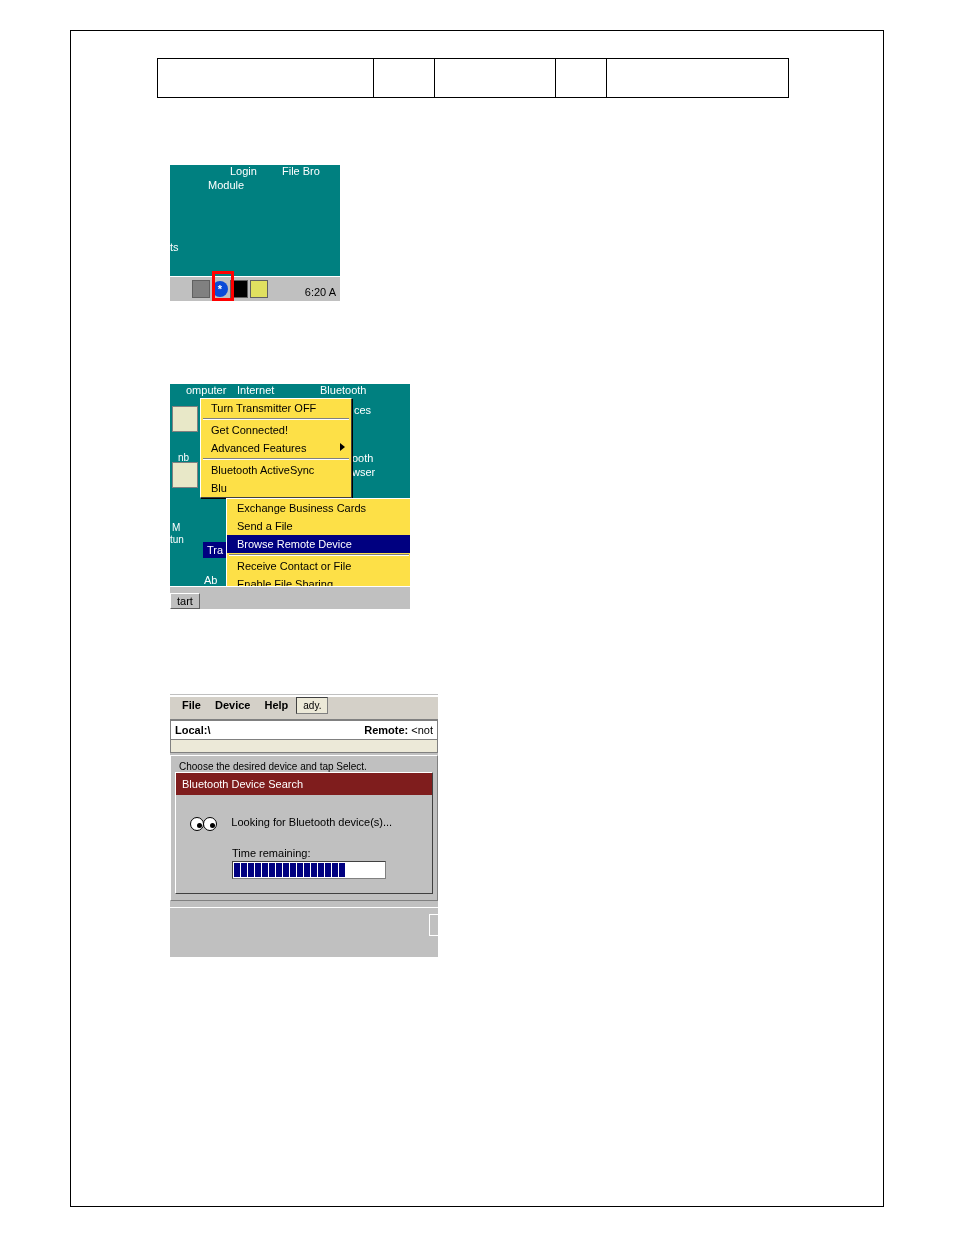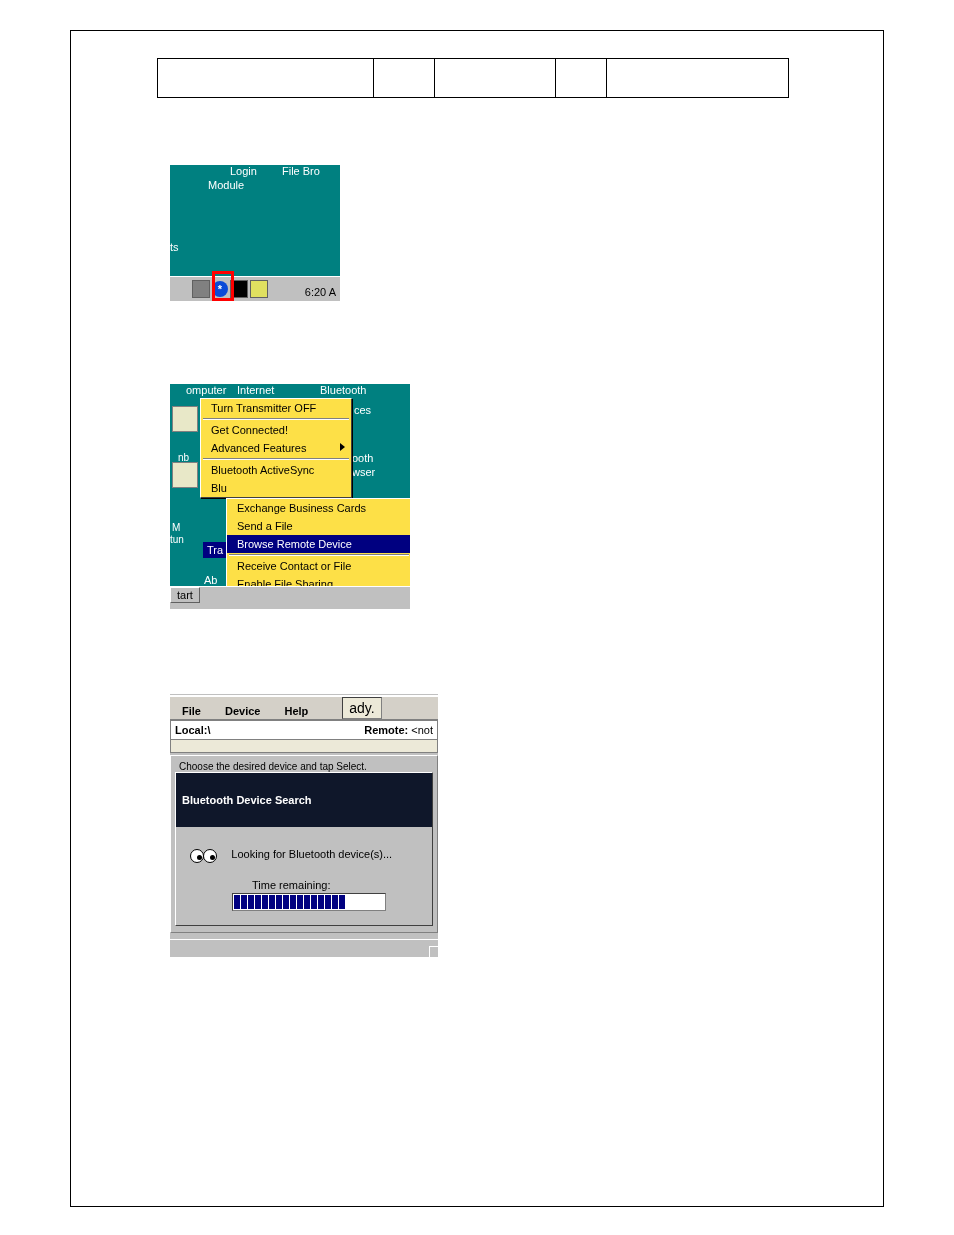--- a/index.html
+++ b/index.html
@@ -21,53 +21,53 @@
   .shot1 .tray-icon{width:16px;height:16px;background:#808080;border:1px solid #606060}
   .shot1 .bt-icon{width:16px;height:16px;background:#0a4ad8;border-radius:50%;display:flex;align-items:center;justify-content:center;color:#fff;font-size:11px;font-weight:bold}
   .shot1 .redbox{position:absolute;left:42px;bottom:0;width:22px;height:30px;border:3px solid red;box-sizing:border-box}
   .shot1 .clock{position:absolute;right:4px;bottom:3px;font-size:11px;color:#000;font-family:Tahoma,sans-serif}
 
   
   .shot2{position:absolute;left:170px;top:384px;width:240px;height:225px;background:#008080;overflow:hidden;font-family:Tahoma,sans-serif}
   .shot2 .desk-txt{position:absolute;color:#fff;font-size:11px}
   .shot2 .dt1{left:16px;top:0}.shot2 .dt2{left:67px;top:0}.shot2 .dt3{left:150px;top:0}
   .shot2 .dt4{left:182px;top:68px}.shot2 .dt5{left:182px;top:82px}
-  .shot2 .start-row{position:absolute;left:0;bottom:0;height:22px;right:0;background:#c0c0c0;border-top:1px solid #fff;display:flex;align-items:flex-start}
+  .shot2 .start-row{position:absolute;left:0;bottom:0;height:22px;right:0;background:#c0c0c0;border-top:1px solid #fff;display:flex;align-items:flex-end}
   .shot2 .start-btn{display:inline-block;border:1px solid #fff;border-right-color:#606060;border-bottom-color:#606060;background:#c0c0c0;padding:1px 6px;font-size:11px;color:#000}
   .shot2 .leftstrip{position:absolute;left:0;top:16px;width:28px;bottom:22px}
   .shot2 .ls-icon{width:24px;height:24px;background:#e8e8c8;margin:6px 2px;border:1px solid #808080}
   .shot2 .ls-lbl{color:#fff;font-size:10px;position:absolute}
   .menu{position:absolute;background:#fde047;border:1px solid #fff;border-right-color:#404040;border-bottom-color:#404040;box-shadow:1px 1px 0 #000}
   .menu .mi{padding:3px 22px 3px 10px;font-size:11px;color:#000;white-space:nowrap;position:relative}
   .menu .mi.hi{background:#000080;color:#fff}
   .menu .sep{height:0;border-top:1px solid #808080;border-bottom:1px solid #fff;margin:1px 2px}
   .menu .arrow{position:absolute;right:6px;top:4px;width:0;height:0;border-top:4px solid transparent;border-bottom:4px solid transparent;border-left:5px solid #000}
   .shot2 .menu1{left:30px;top:14px;width:150px}
   .shot2 .menu2{left:56px;top:114px;width:184px}
 
   
   .shot3{position:absolute;left:170px;top:694px;width:268px;height:262px;background:#c0c0c0;font-family:Tahoma,sans-serif;overflow:hidden;border-top:1px solid #c0c0c0}
-  .shot3 .menubar{height:22px;background:#d4d0c8;border-top:2px solid #fff;border-bottom:1px solid #808080;display:flex;align-items:flex-end;padding-left:6px;gap:12px;font-size:11px}
+  .shot3 .menubar{height:22px;background:#d4d0c8;border-top:2px solid #fff;border-bottom:1px solid #808080;display:flex;align-items:flex-start;padding-left:6px;gap:2px;font-size:11px}
   .shot3 .menubar span{padding:2px 6px}
   .shot3 .menubar b{font-weight:bold}
-  .shot3 .toolfield{display:inline-block;background:#ece9d8;border:1px solid #808080;border-top-color:#404040;border-left-color:#404040;padding:1px 6px;font-size:14px;margin-left:16px}
+  .shot3 .toolfield{display:inline-block;background:#ece9d8;border:1px solid #808080;border-top-color:#404040;border-left-color:#404040;padding:1px 6px;font-size:10px;margin-left:0}
   .shot3 .row2{height:18px;background:#fff;border:1px solid #808080;display:flex;align-items:center;font-size:11px;padding:0 4px;justify-content:space-between}
   .shot3 .row3{height:12px;background:#ece9d8;border:1px solid #808080;border-top:none}
   .shot3 .panel{margin-top:2px;border:1px solid #808080;border-left-color:#fff;border-top-color:#fff;padding:0 0 6px 0;background:#c0c0c0}
   .shot3 .panel-title{background:#c0c0c0;font-weight:bold;font-size:12px;padding:4px 6px;border-bottom:1px solid #808080}
   .shot3 .panel-sub{font-size:10px;padding:5px 8px 0 8px;color:#000}
   .shot3 .dlg{margin:0 4px 0 4px;border:1px solid #fff;border-right-color:#404040;border-bottom-color:#404040;background:#c0c0c0}
-  .shot3 .dlg-title{background:#0f172a;color:#fff;font-weight:bold;font-size:11px;padding:21px 6px}
+  .shot3 .dlg-title{background:#7f1d1d;color:#fff;font-weight:normal;font-size:11px;padding:5px 6px}
   .shot3 .dlg-body{padding:20px 10px 14px 14px}
   .shot3 .eyes{display:inline-block;vertical-align:top;width:28px;height:18px;margin-right:10px;position:relative}
   .shot3 .eye{position:absolute;width:12px;height:12px;border:1px solid #000;border-radius:50%;background:#fff}
   .shot3 .eye.l{left:0;top:2px}.shot3 .eye.r{left:13px;top:2px}
   .shot3 .pupil{position:absolute;width:5px;height:5px;background:#000;border-radius:50%;right:1px;top:5px}
   .shot3 .looking{display:inline-block;font-size:11px;color:#000}
-  .shot3 .timer{margin-left:62px;margin-top:14px;font-size:11px}
+  .shot3 .timer{margin-left:42px;margin-top:14px;font-size:11px}
   .shot3 .prog{margin-left:42px;margin-top:2px;width:150px;height:14px;border:1px solid #808080;border-top-color:#404040;border-left-color:#404040;background:#fff;padding:1px;display:flex;gap:1px}
   .shot3 .blk{width:6px;background:#000080}
   .shot3 .footer{height:28px;border-top:1px solid #fff;margin-top:6px;position:relative;background:#c0c0c0}
   .shot3 .footer .btnedge{position:absolute;right:0;top:6px;width:8px;height:20px;border:1px solid #fff;border-right:none;background:#c0c0c0}
 </style>
 </head>
 <body>
 
 <div class="page">
   <div class="frame"></div>

